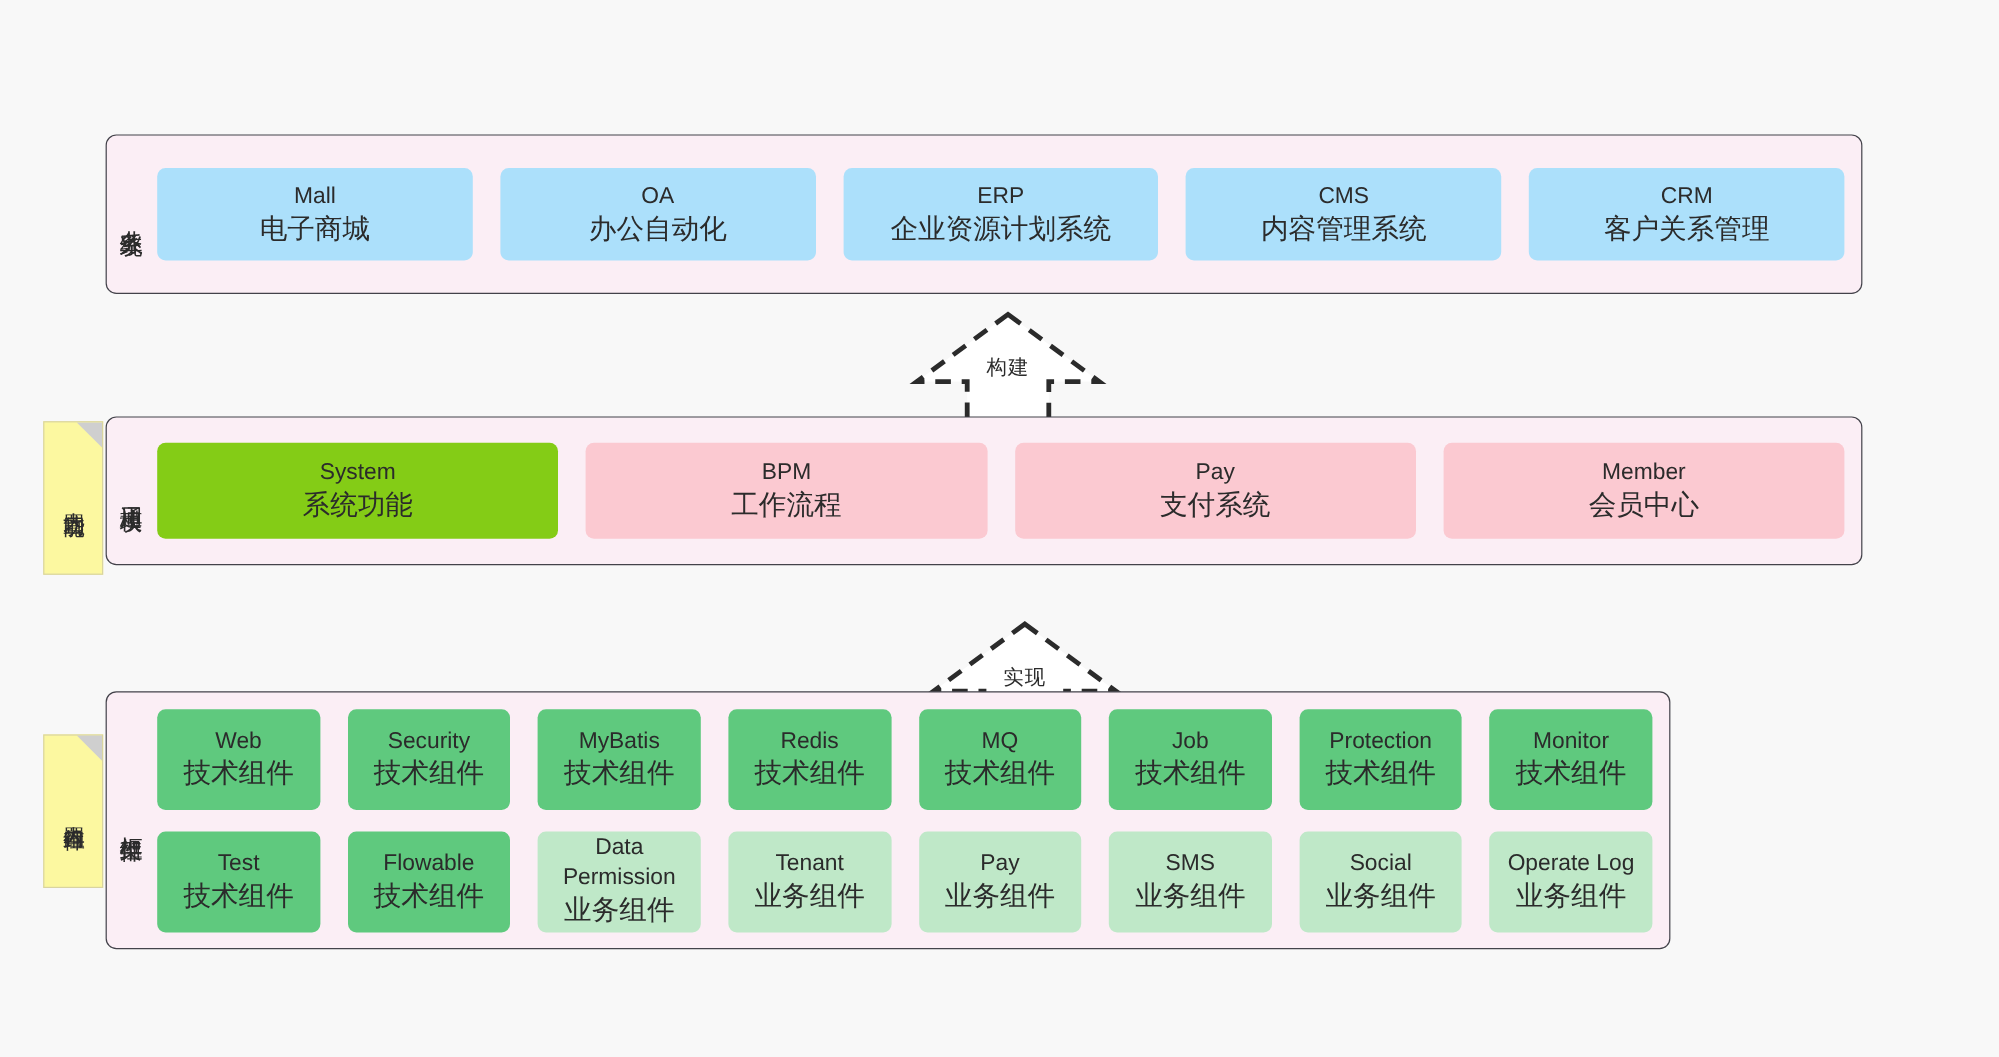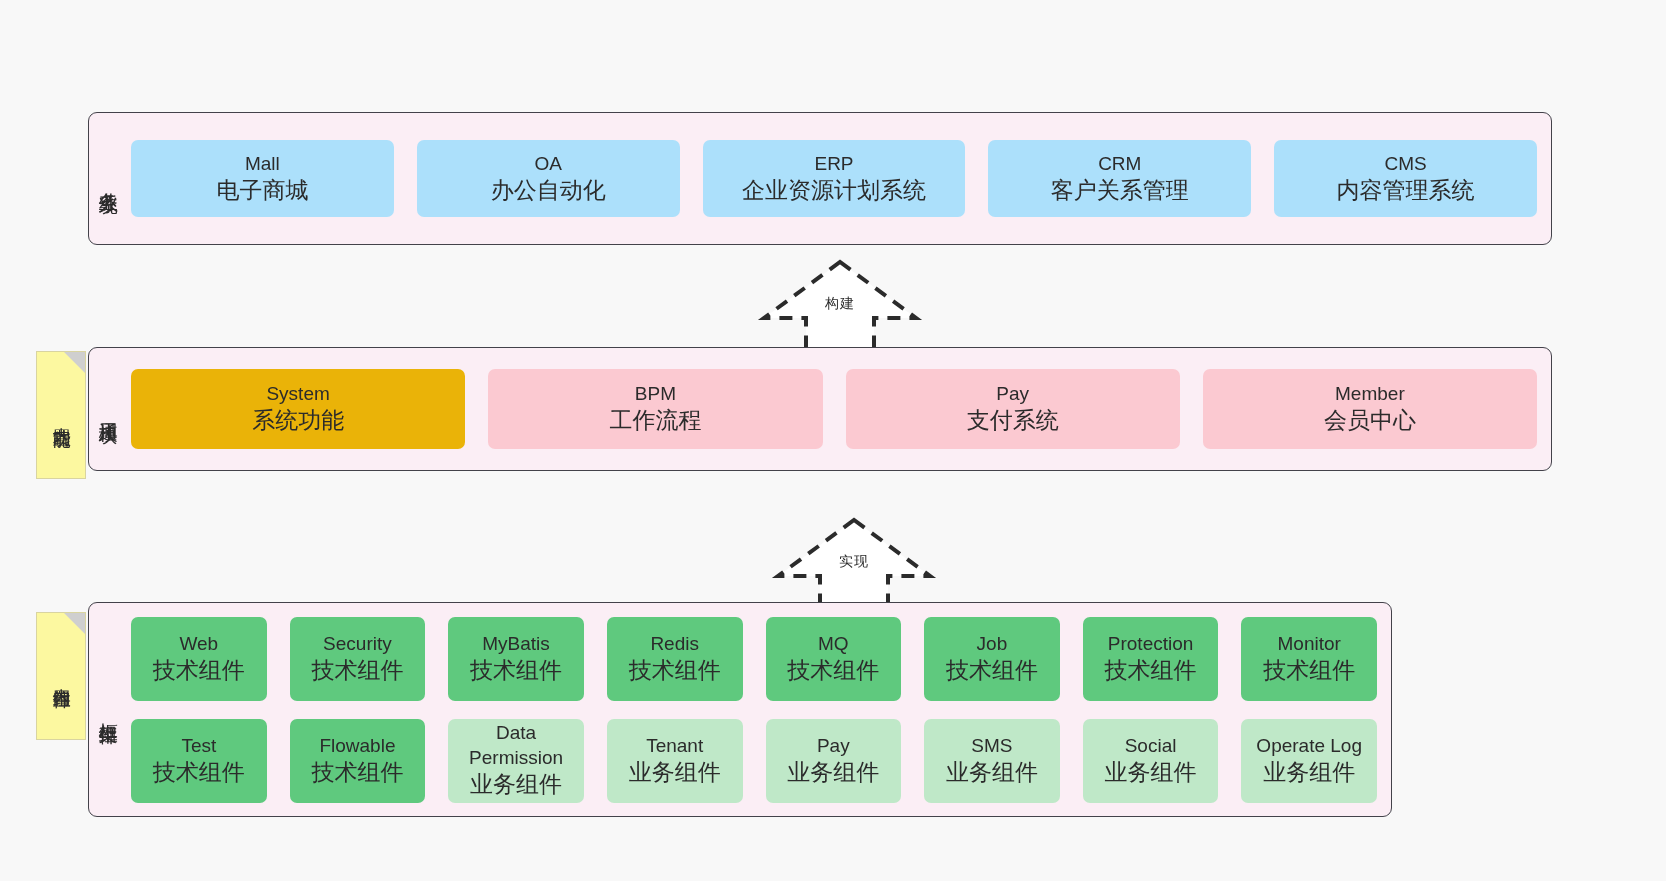--- a/index.html
+++ b/index.html
@@ -62,33 +62,33 @@
     text-align:center;
     line-height:1.28;
     box-sizing:border-box;
     padding:4px 3px;
     color:#2b2b2b;
   }
   .cell .t1{font-size:19px;}
   .cell .t2{font-size:23px;}
 
   .c-blue{background:#ace0fb;}
-  .c-red{background:#eab308;}
+  .c-red{background:#84cc16;}
   .c-pink{background:#fbc9d1;}
   .c-green{background:#5fc97e;}
   .c-lgreen{background:#bfe8c8;}
 
   
   #panel-business{left:88px;top:112px;width:1464px;height:133px;}
   #panel-business .cell{height:77px;}
 
   #panel-common{left:88px;top:347px;width:1464px;height:124px;}
   #panel-common .cell{height:80px;}
 
-  #panel-framework{left:88px;top:602px;width:1304px;height:215px;align-items:center;}
+  #panel-framework{left:88px;top:576px;width:1304px;height:215px;align-items:center;}
   #panel-framework .cell{height:84px;}
 
   
   .sticky{
     position:absolute;
     width:50px;
     background:#fcf8a0;
     border:1px solid #d9d4a0;
     box-sizing:border-box;
     display:flex;
@@ -113,21 +113,21 @@
   #sticky-framework{left:36px;top:612px;height:128px;}
 
   
   .arrow{position:absolute;width:168px;height:100px;}
   .arrow svg{display:block;overflow:visible;}
   .arrow .alabel{
     position:absolute;
     left:50%;
     transform:translateX(-50%);
     top:39px;
-    font-size:14px;
+    font-size:17px;
     color:#2b2b2b;
     background:transparent;
     white-space:nowrap;
     letter-spacing:1px;
   }
   #arrow-build{left:756px;top:256px;}
   #arrow-impl{left:770px;top:514px;}
 </style>
 </head>
 <body>
@@ -144,26 +144,26 @@
           </div>
           <div class="cell c-blue">
             <div class="t1">OA</div>
             <div class="t2">办公自动化</div>
           </div>
           <div class="cell c-blue">
             <div class="t1">ERP</div>
             <div class="t2">企业资源计划系统</div>
           </div>
           <div class="cell c-blue">
+            <div class="t1">CMS</div>
+            <div class="t2">内容管理系统</div>
+          </div>
+          <div class="cell c-blue">
             <div class="t1">CRM</div>
             <div class="t2">客户关系管理</div>
-          </div>
-          <div class="cell c-blue">
-            <div class="t1">CMS</div>
-            <div class="t2">内容管理系统</div>
           </div>
         </div>
     </div>
   </div>
 
   <div class="arrow" id="arrow-build">
     <svg width="168" height="100" viewBox="0 0 168 100" aria-hidden="true">
       <path d="M84 6 L160 62 L118 62 L118 96 L50 96 L50 62 L8 62 Z" fill="#ffffff" stroke="#2b2b2b" stroke-width="4" stroke-dasharray="13,9" stroke-linejoin="miter"></path>
     </svg>
     <span class="alabel">构建</span>

